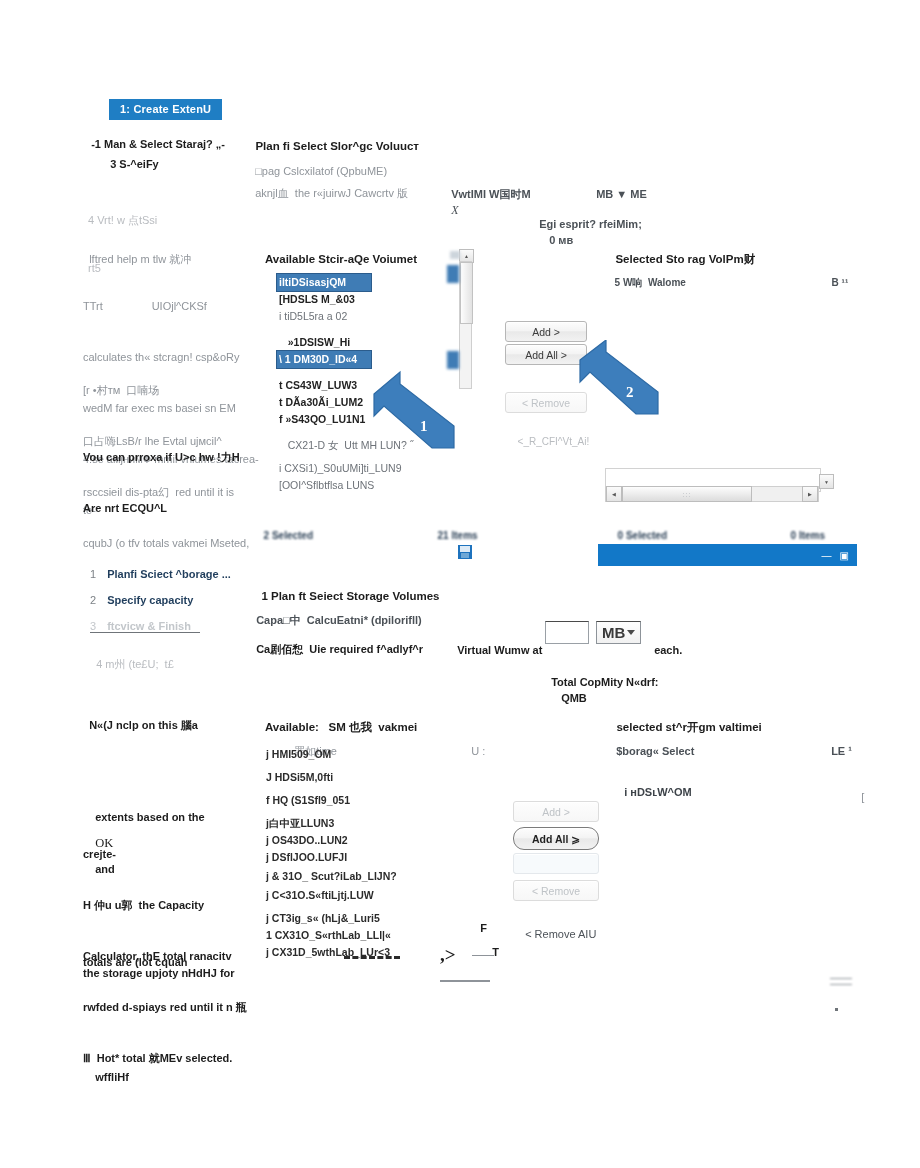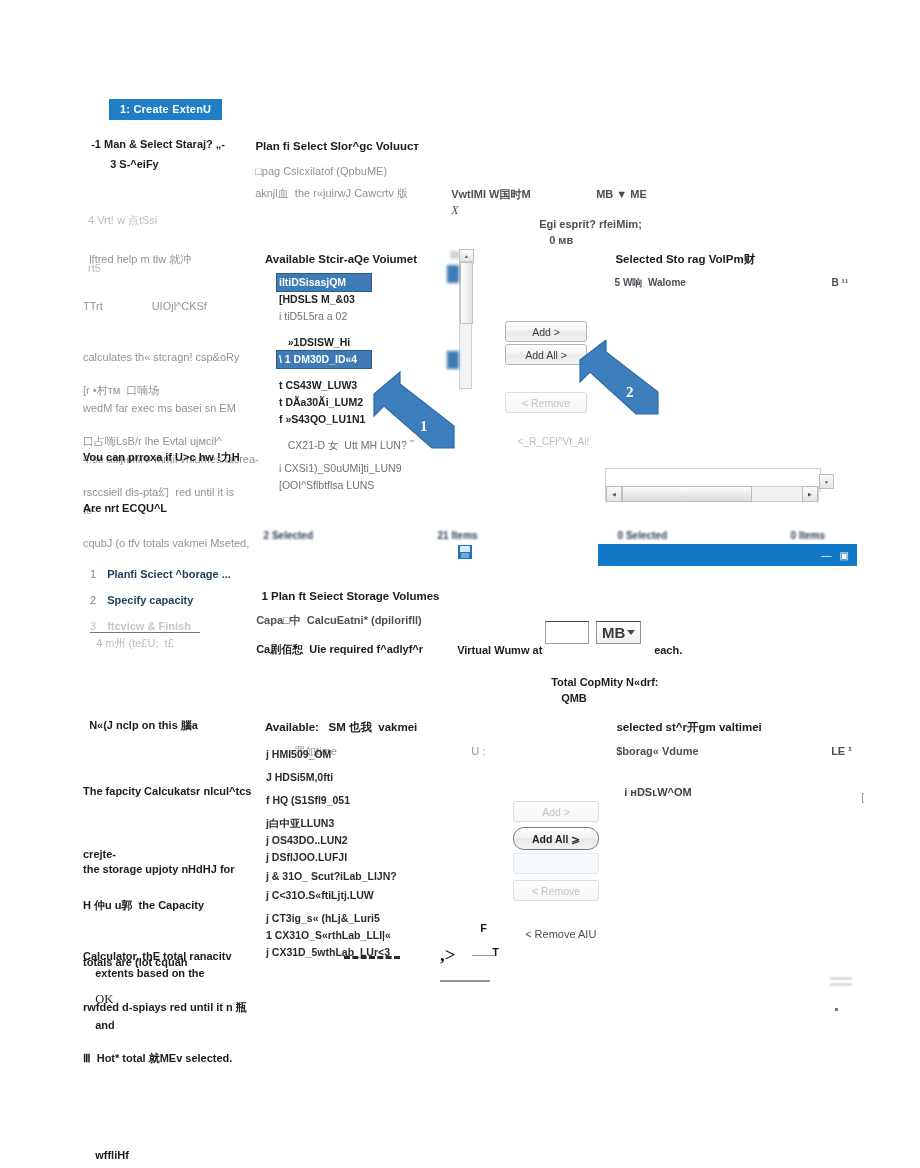--- a/index.html
+++ b/index.html
@@ -276,21 +276,21 @@
     <div style="display: flex; gap: 11px; margin-bottom: 14px; font-size: 11px;">
       <span style="color: rgb(125, 130, 135);">2</span>
       <span style="font-weight: bold; color: rgb(31, 61, 92);">Specify capacity</span>
     </div>
     <div style="display: flex; gap: 11px; margin-bottom: 14px; font-size: 11px;">
       <span style="color: rgb(195, 199, 203);">3</span>
       <span style="font-weight: bold; color: rgb(195, 199, 203);">ftcvicw &amp; Finish</span>
     </div>
   </div>
 <div class="abs hr" style="left:90px;top:632px;width:110px;"></div>
-<div class="abs t faint" style="left:90px;top:619px;">
+<div class="abs t faint" style="left:90px;top:640px;">
   <span>4 m州 (te£U;  t£</span>
 </div>
 
 <div class="abs t tb dark" style="left:255px;top:572px;font-size:11.5px;">
   <span>1 Plan ft Seiect Storage Volumes</span>
 </div>
 <div class="abs t tb" style="left:250px;top:596px;color:#4b5157;">
   <span>Capa□中  CalcuEatni* (dpilorifll)</span>
 </div>
 <div class="abs t tb dark" style="left:250px;top:625px;">
@@ -312,27 +312,26 @@
 </div>
 <div class="abs t tb dark" style="left:545px;top:658px;">
   <span>Total CopMity N«drf:</span>
   <span style="margin-left:10px;">QMB</span>
 </div>
 
 <div class="abs t tb dark" style="left:83px;top:701px;">
   <span>N«(J nclp on this 腦a</span>
 </div>
 <div class="abs t tb dark" style="left:83px;top:726px;line-height:26px;">
-  <div>The fapcity Calcukatsr nlcul^tcs</div>
-  <div>the storage upjoty nHdHJ for</div>
   <div>
     <span>extents based on the</span>
     <span style="font-family:'Liberation Serif',serif;font-weight:normal;font-size:12.5px;">OK</span>
     <span>and</span>
   </div>
+  <div>the storage upjoty nHdHJ for</div>
   <div>
     <span>wffliHf</span>
     
     
     
   </div>
 </div>
 <div class="abs t tb dark" style="left:83px;top:812px;line-height:17px;">
   <div>crejte-</div>
   <div>H 仲u u郭  the Capacity</div>
@@ -372,21 +371,21 @@
   <span>F</span>
 </div>
 <div class="abs t tb dark" style="left:486px;top:928px;">
   <span>T</span>
 </div>
 
 <div class="abs t tb dark" style="left:610px;top:703px;font-size:11.5px;">
   <span>selected st^r开gm valtimei</span>
 </div>
 <div class="abs t tb" style="left:610px;top:727px;color:#4b5157;">
-  <span>$borag« Vdume</span>
+  <span>$borag« Select</span>
 </div>
 <div class="abs t tb" style="left:825px;top:727px;color:#4b5157;">
   <span>LЕ ¹</span>
 </div>
 <div class="abs t tb" style="left:618px;top:768px;color:#3d4349;">
   <span>i нDSʟW^OM</span>
 </div>
 <div class="abs t mid" style="left:855px;top:773px;">
   <span>[</span>
 </div>

